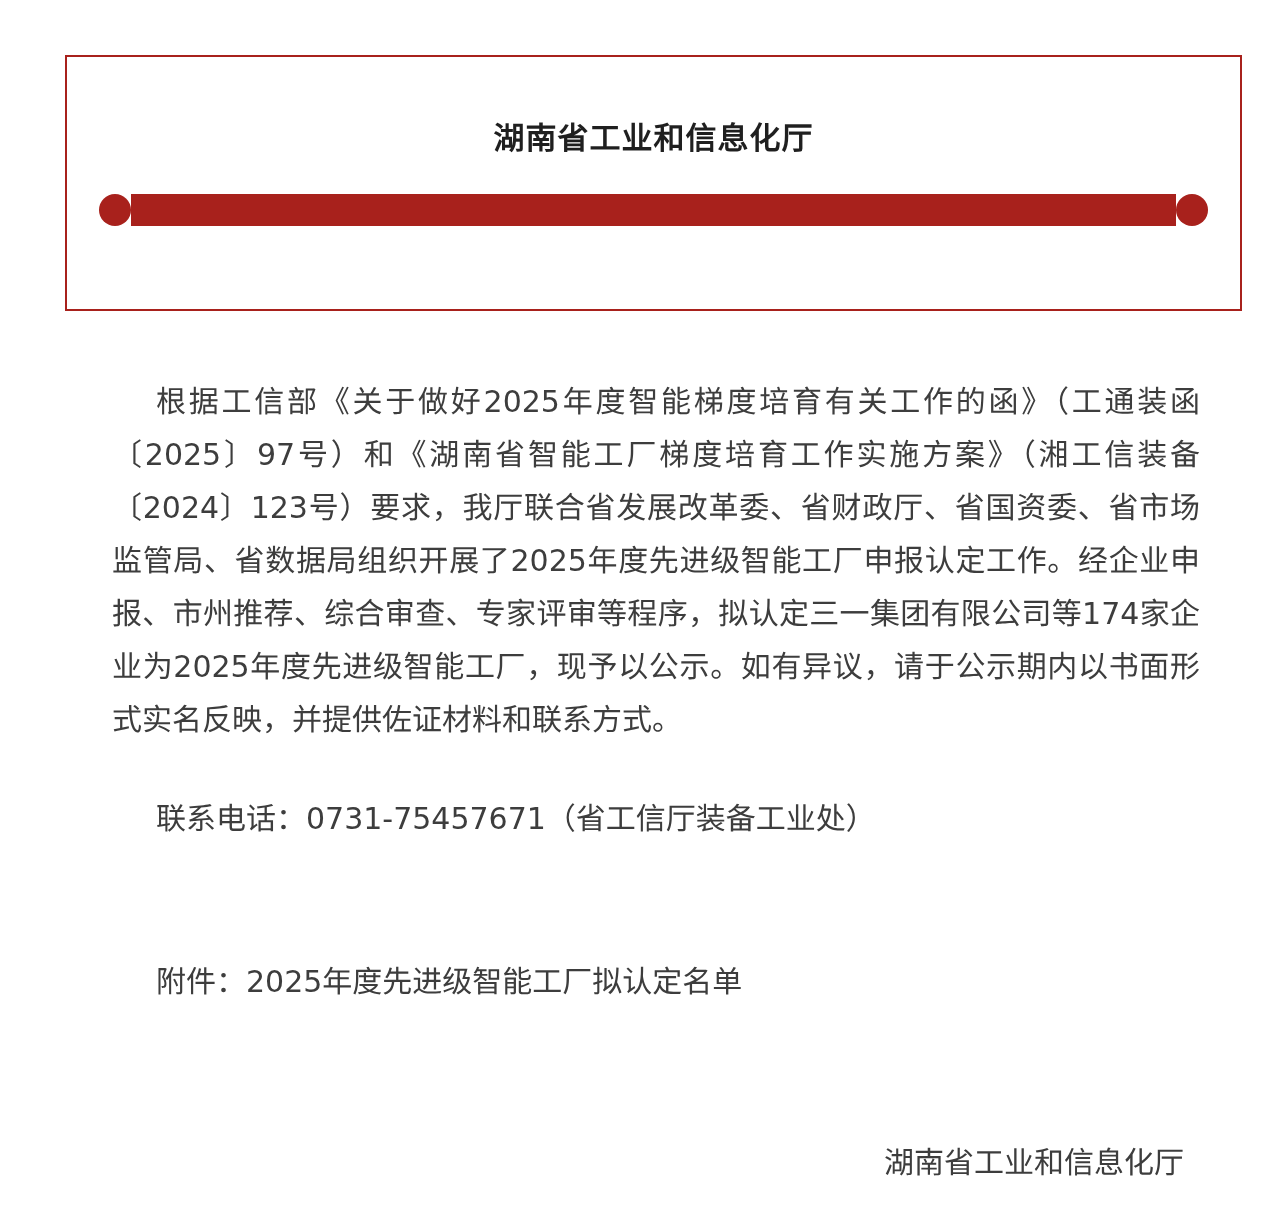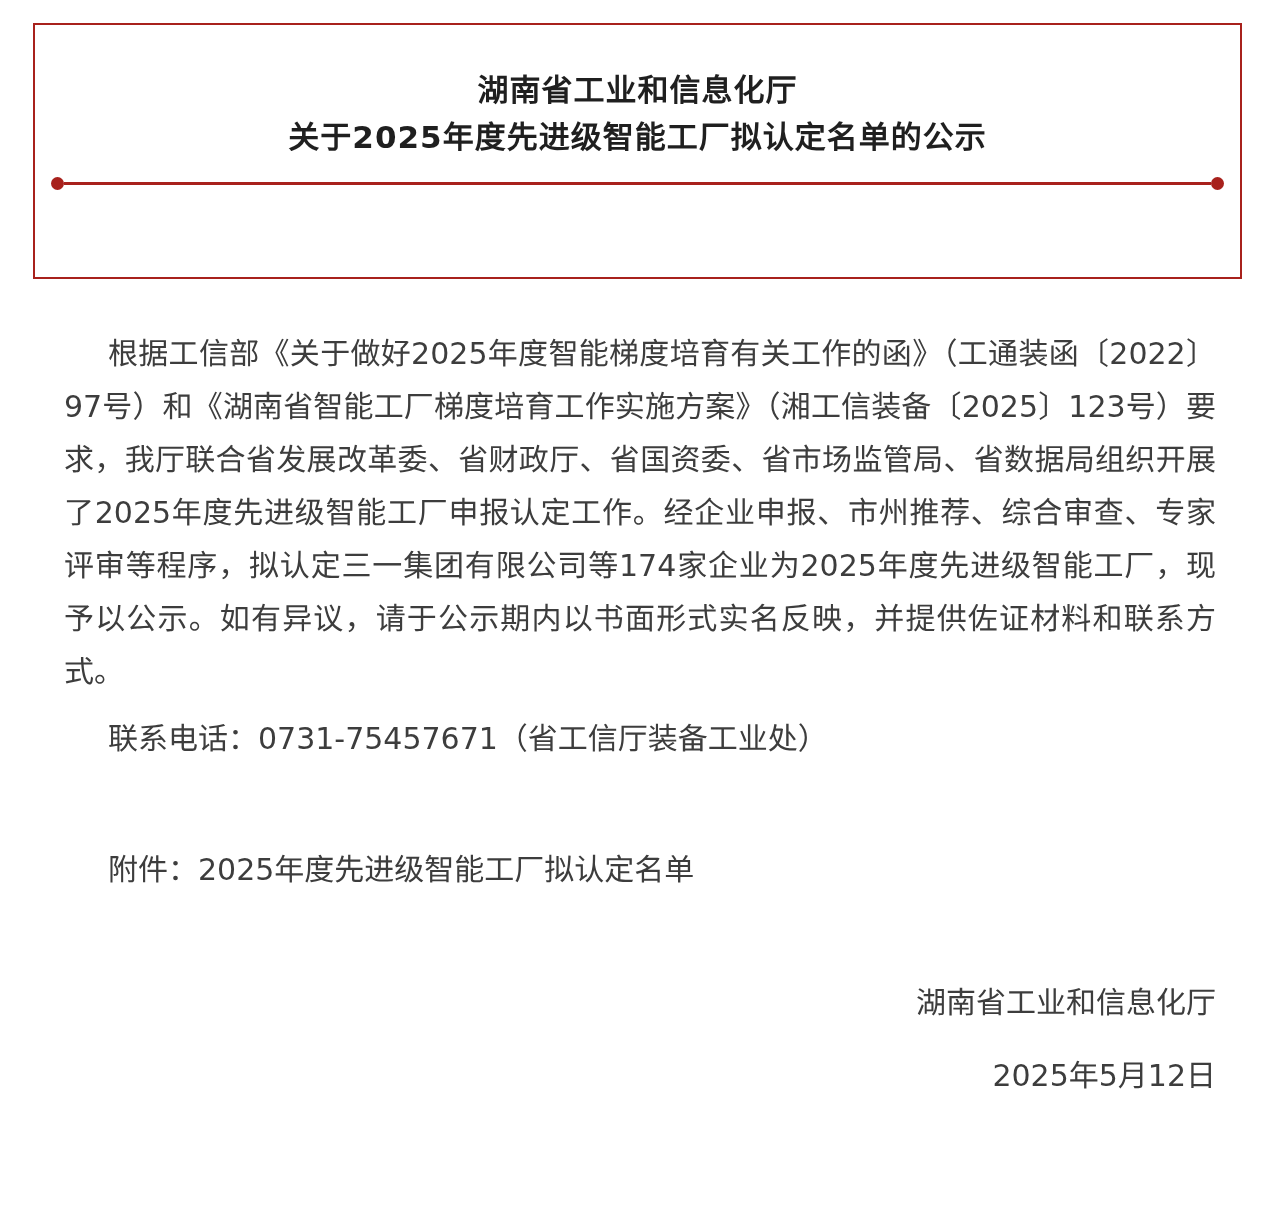--- a/index.html
+++ b/index.html
@@ -1,21 +1,21 @@
 <!DOCTYPE html>
 <html lang="zh-CN" style="--accent: #a8211c; --text: #3d3d3d; --title: #1f1f1f; --bg: #ffffff;"><head>
 <meta charset="utf-8">
 <style>
   :root {
     --accent: #a8211c;
     --text: #3d3d3d;
     --title: #1f1f1f;
     --bg: #ffffff;
   }
-  * { margin: 0; padding: 0; box-sizing: border-box; }
+  * { margin: 0; padding: 16px; box-sizing: border-box; }
   html, body {
     background: var(--bg);
     font-family: "DejaVu Sans", "Liberation Sans", sans-serif;
   }
   body {
     width: 1280px;
     min-height: 1206px;
     margin: 0 auto;
   }
   
@@ -82,30 +82,29 @@
   }
   .signature-line + .signature-line {
     margin-top: 20px;
   }
 </style>
 </head>
 <body>
 
 <div class="header-box">
   <div class="title-line">湖南省工业和信息化厅</div>
-  <div class="title-line">关于2025年度先进级智能工厂拟认定名单的公示</div>
   <div class="header-divider">
     <span class="divider-dot"></span>
     <span class="divider-rule"></span>
     <span class="divider-dot"></span>
   </div>
 </div>
 
 <div class="content">
-  <p class="main-paragraph">根据工信部《关于做好2025年度智能梯度培育有关工作的函》（工通装函〔2022〕97号）和《湖南省智能工厂梯度培育工作实施方案》（湘工信装备〔2025〕123号）要求，我厅联合省发展改革委、省财政厅、省国资委、省市场监管局、省数据局组织开展了2025年度先进级智能工厂申报认定工作。经企业申报、市州推荐、综合审查、专家评审等程序，拟认定三一集团有限公司等174家企业为2025年度先进级智能工厂，现予以公示。如有异议，请于公示期内以书面形式实名反映，并提供佐证材料和联系方式。</p>
+  <p class="main-paragraph">根据工信部《关于做好2025年度智能梯度培育有关工作的函》（工通装函〔2025〕97号）和《湖南省智能工厂梯度培育工作实施方案》（湘工信装备〔2024〕123号）要求，我厅联合省发展改革委、省财政厅、省国资委、省市场监管局、省数据局组织开展了2025年度先进级智能工厂申报认定工作。经企业申报、市州推荐、综合审查、专家评审等程序，拟认定三一集团有限公司等174家企业为2025年度先进级智能工厂，现予以公示。如有异议，请于公示期内以书面形式实名反映，并提供佐证材料和联系方式。</p>
 
 
   <p class="info-line">联系电话：0731-75457671（省工信厅装备工业处）</p>
 
 
   <p class="attachment-line">附件：2025年度先进级智能工厂拟认定名单</p>
 
   <div class="signature">
     <div class="signature-line">湖南省工业和信息化厅</div>
     <div class="signature-line">2025年5月12日</div>

